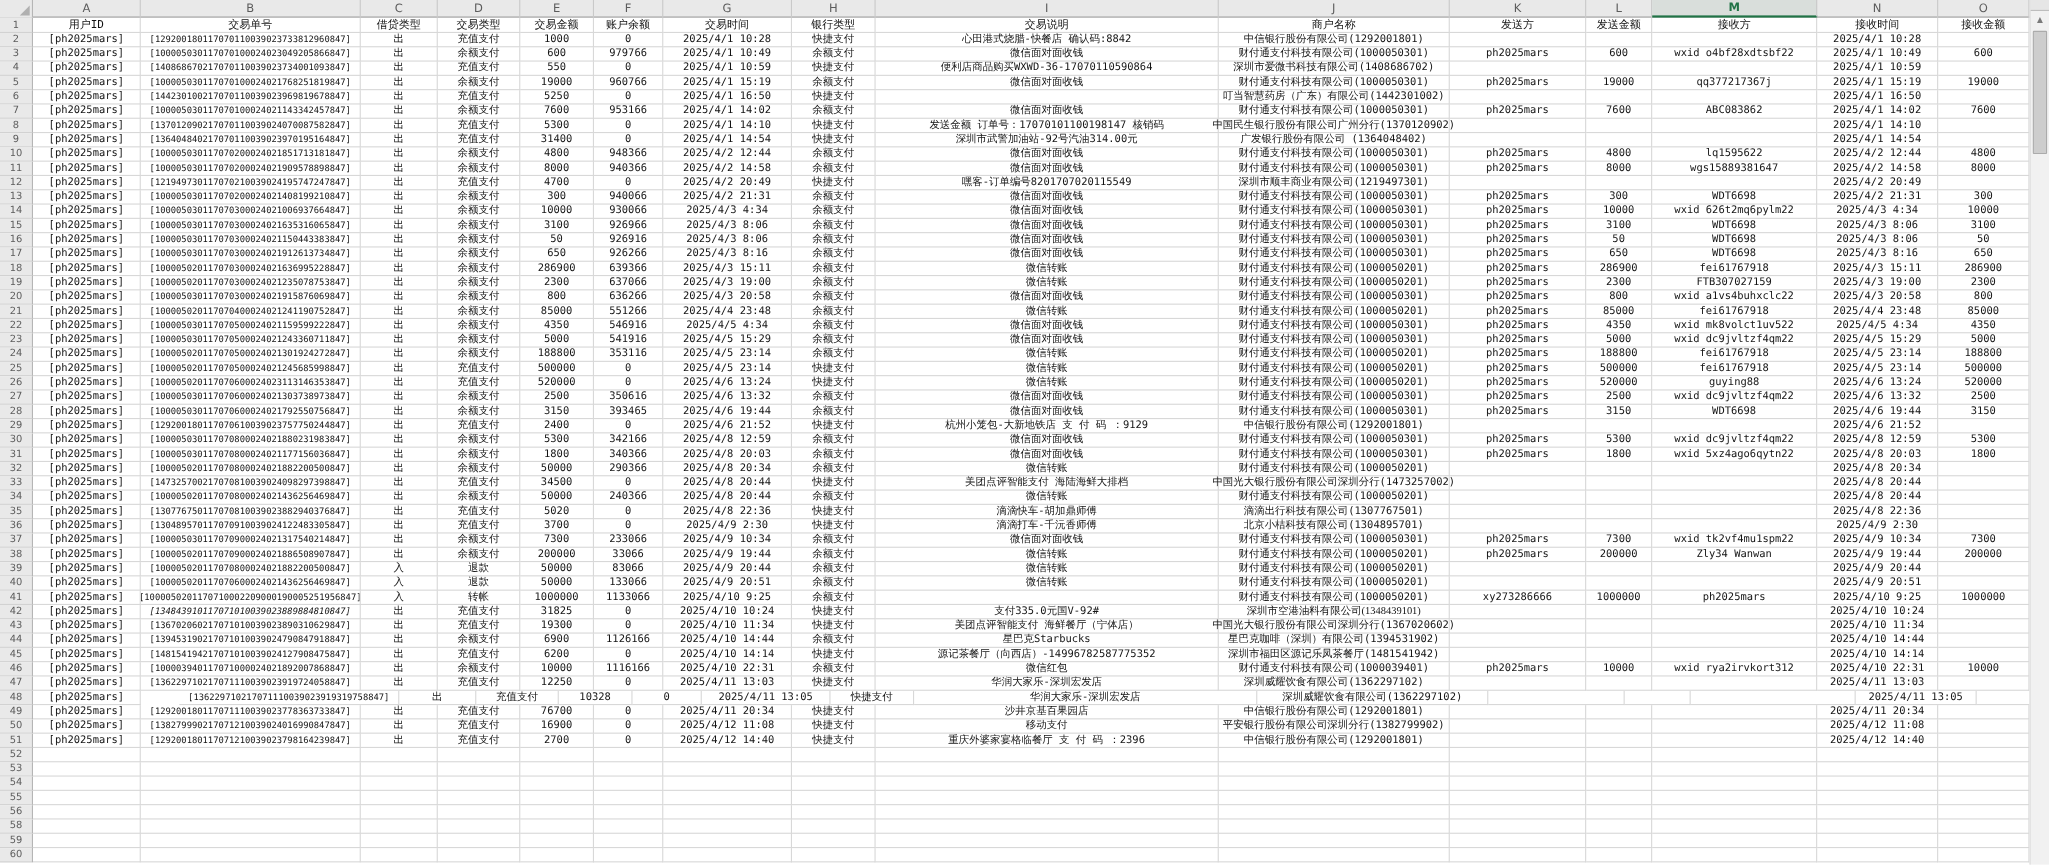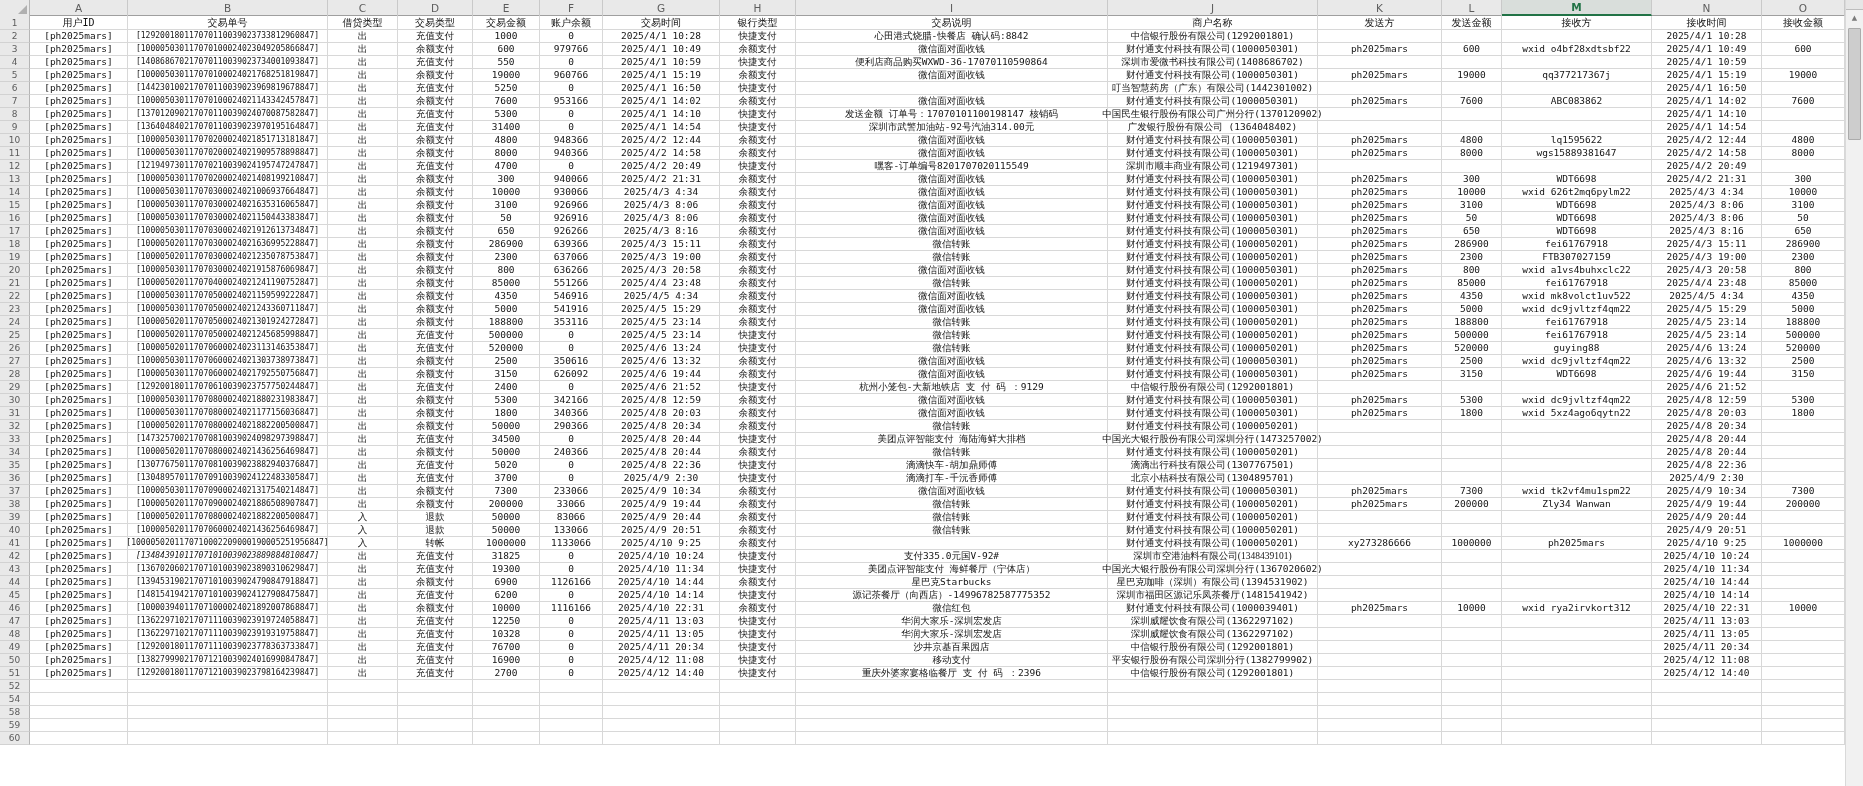--- a/index.html
+++ b/index.html
@@ -546,21 +546,21 @@
         <div class="cell" style="width: 110px;">2025/4/6 13:32</div>
         <div class="cell" style="width: 83px;">2500</div>
       </div>
       <div class="row">
         <div class="gutter">28</div>
         <div class="cell" style="width: 98px;">[ph2025mars]</div>
         <div class="cell cB" style="width: 200px;">[100005030117070600024021792550756847]</div>
         <div class="cell" style="width: 70px;">出</div>
         <div class="cell" style="width: 75px;">余额支付</div>
         <div class="cell" style="width: 67px;">3150</div>
-        <div class="cell" style="width: 63px;">626092</div>
+        <div class="cell" style="width: 63px;">393465</div>
         <div class="cell" style="width: 117px;">2025/4/6 19:44</div>
         <div class="cell" style="width: 76px;">余额支付</div>
         <div class="cell" style="width: 312px;">微信面对面收钱</div>
         <div class="cell ovf" style="width: 210px;">财付通支付科技有限公司(1000050301)</div>
         <div class="cell" style="width: 124px;">ph2025mars</div>
         <div class="cell" style="width: 60px;">3150</div>
         <div class="cell" style="width: 150px;">WDT6698</div>
         <div class="cell" style="width: 110px;">2025/4/6 19:44</div>
         <div class="cell" style="width: 83px;">3150</div>
       </div>
@@ -902,21 +902,21 @@
         <div class="cell ovf" style="width: 210px;">深圳威耀饮食有限公司(1362297102)</div>
         <div class="cell" style="width: 124px;"></div>
         <div class="cell" style="width: 60px;"></div>
         <div class="cell" style="width: 150px;"></div>
         <div class="cell" style="width: 110px;">2025/4/11 13:03</div>
         <div class="cell" style="width: 83px;"></div>
       </div>
       <div class="row">
         <div class="gutter">48</div>
         <div class="cell" style="width: 98px;">[ph2025mars]</div>
-        <div class="cell cB" style="width: 200px;">[136229710217071110039023919319758847]</div>
+        <div class="cell cB" style="width: 200px; margin-left: 35px;">[136229710217071110039023919319758847]</div>
         <div class="cell" style="width: 70px;">出</div>
         <div class="cell" style="width: 75px;">充值支付</div>
         <div class="cell" style="width: 67px;">10328</div>
         <div class="cell" style="width: 63px;">0</div>
         <div class="cell" style="width: 117px;">2025/4/11 13:05</div>
         <div class="cell" style="width: 76px;">快捷支付</div>
         <div class="cell" style="width: 312px;">华润大家乐-深圳宏发店</div>
         <div class="cell ovf" style="width: 210px;">深圳威耀饮食有限公司(1362297102)</div>
         <div class="cell" style="width: 124px;"></div>
         <div class="cell" style="width: 60px;"></div>
@@ -990,38 +990,92 @@
         <div class="cell" style="width: 76px;"></div>
         <div class="cell" style="width: 312px;"></div>
         <div class="cell ovf" style="width: 210px;"></div>
         <div class="cell" style="width: 124px;"></div>
         <div class="cell" style="width: 60px;"></div>
         <div class="cell" style="width: 150px;"></div>
         <div class="cell" style="width: 110px;"></div>
         <div class="cell" style="width: 83px;"></div>
       </div>
       <div class="row">
+        <div class="gutter">53</div>
+        <div class="cell" style="width: 98px;"></div>
+        <div class="cell cB" style="width: 200px;"></div>
+        <div class="cell" style="width: 70px;"></div>
+        <div class="cell" style="width: 75px;"></div>
+        <div class="cell" style="width: 67px;"></div>
+        <div class="cell" style="width: 63px;"></div>
+        <div class="cell" style="width: 117px;"></div>
+        <div class="cell" style="width: 76px;"></div>
+        <div class="cell" style="width: 312px;"></div>
+        <div class="cell ovf" style="width: 210px;"></div>
+        <div class="cell" style="width: 124px;"></div>
+        <div class="cell" style="width: 60px;"></div>
+        <div class="cell" style="width: 150px;"></div>
+        <div class="cell" style="width: 110px;"></div>
+        <div class="cell" style="width: 83px;"></div>
+      </div>
+      <div class="row">
         <div class="gutter">54</div>
         <div class="cell" style="width: 98px;"></div>
         <div class="cell cB" style="width: 200px;"></div>
         <div class="cell" style="width: 70px;"></div>
         <div class="cell" style="width: 75px;"></div>
         <div class="cell" style="width: 67px;"></div>
         <div class="cell" style="width: 63px;"></div>
         <div class="cell" style="width: 117px;"></div>
         <div class="cell" style="width: 76px;"></div>
         <div class="cell" style="width: 312px;"></div>
         <div class="cell ovf" style="width: 210px;"></div>
         <div class="cell" style="width: 124px;"></div>
         <div class="cell" style="width: 60px;"></div>
         <div class="cell" style="width: 150px;"></div>
         <div class="cell" style="width: 110px;"></div>
         <div class="cell" style="width: 83px;"></div>
       </div>
       <div class="row">
+        <div class="gutter">55</div>
+        <div class="cell" style="width: 98px;"></div>
+        <div class="cell cB" style="width: 200px;"></div>
+        <div class="cell" style="width: 70px;"></div>
+        <div class="cell" style="width: 75px;"></div>
+        <div class="cell" style="width: 67px;"></div>
+        <div class="cell" style="width: 63px;"></div>
+        <div class="cell" style="width: 117px;"></div>
+        <div class="cell" style="width: 76px;"></div>
+        <div class="cell" style="width: 312px;"></div>
+        <div class="cell ovf" style="width: 210px;"></div>
+        <div class="cell" style="width: 124px;"></div>
+        <div class="cell" style="width: 60px;"></div>
+        <div class="cell" style="width: 150px;"></div>
+        <div class="cell" style="width: 110px;"></div>
+        <div class="cell" style="width: 83px;"></div>
+      </div>
+      <div class="row">
+        <div class="gutter">56</div>
+        <div class="cell" style="width: 98px;"></div>
+        <div class="cell cB" style="width: 200px;"></div>
+        <div class="cell" style="width: 70px;"></div>
+        <div class="cell" style="width: 75px;"></div>
+        <div class="cell" style="width: 67px;"></div>
+        <div class="cell" style="width: 63px;"></div>
+        <div class="cell" style="width: 117px;"></div>
+        <div class="cell" style="width: 76px;"></div>
+        <div class="cell" style="width: 312px;"></div>
+        <div class="cell ovf" style="width: 210px;"></div>
+        <div class="cell" style="width: 124px;"></div>
+        <div class="cell" style="width: 60px;"></div>
+        <div class="cell" style="width: 150px;"></div>
+        <div class="cell" style="width: 110px;"></div>
+        <div class="cell" style="width: 83px;"></div>
+      </div>
+      <div class="row">
         <div class="gutter">58</div>
         <div class="cell" style="width: 98px;"></div>
         <div class="cell cB" style="width: 200px;"></div>
         <div class="cell" style="width: 70px;"></div>
         <div class="cell" style="width: 75px;"></div>
         <div class="cell" style="width: 67px;"></div>
         <div class="cell" style="width: 63px;"></div>
         <div class="cell" style="width: 117px;"></div>
         <div class="cell" style="width: 76px;"></div>
         <div class="cell" style="width: 312px;"></div>

